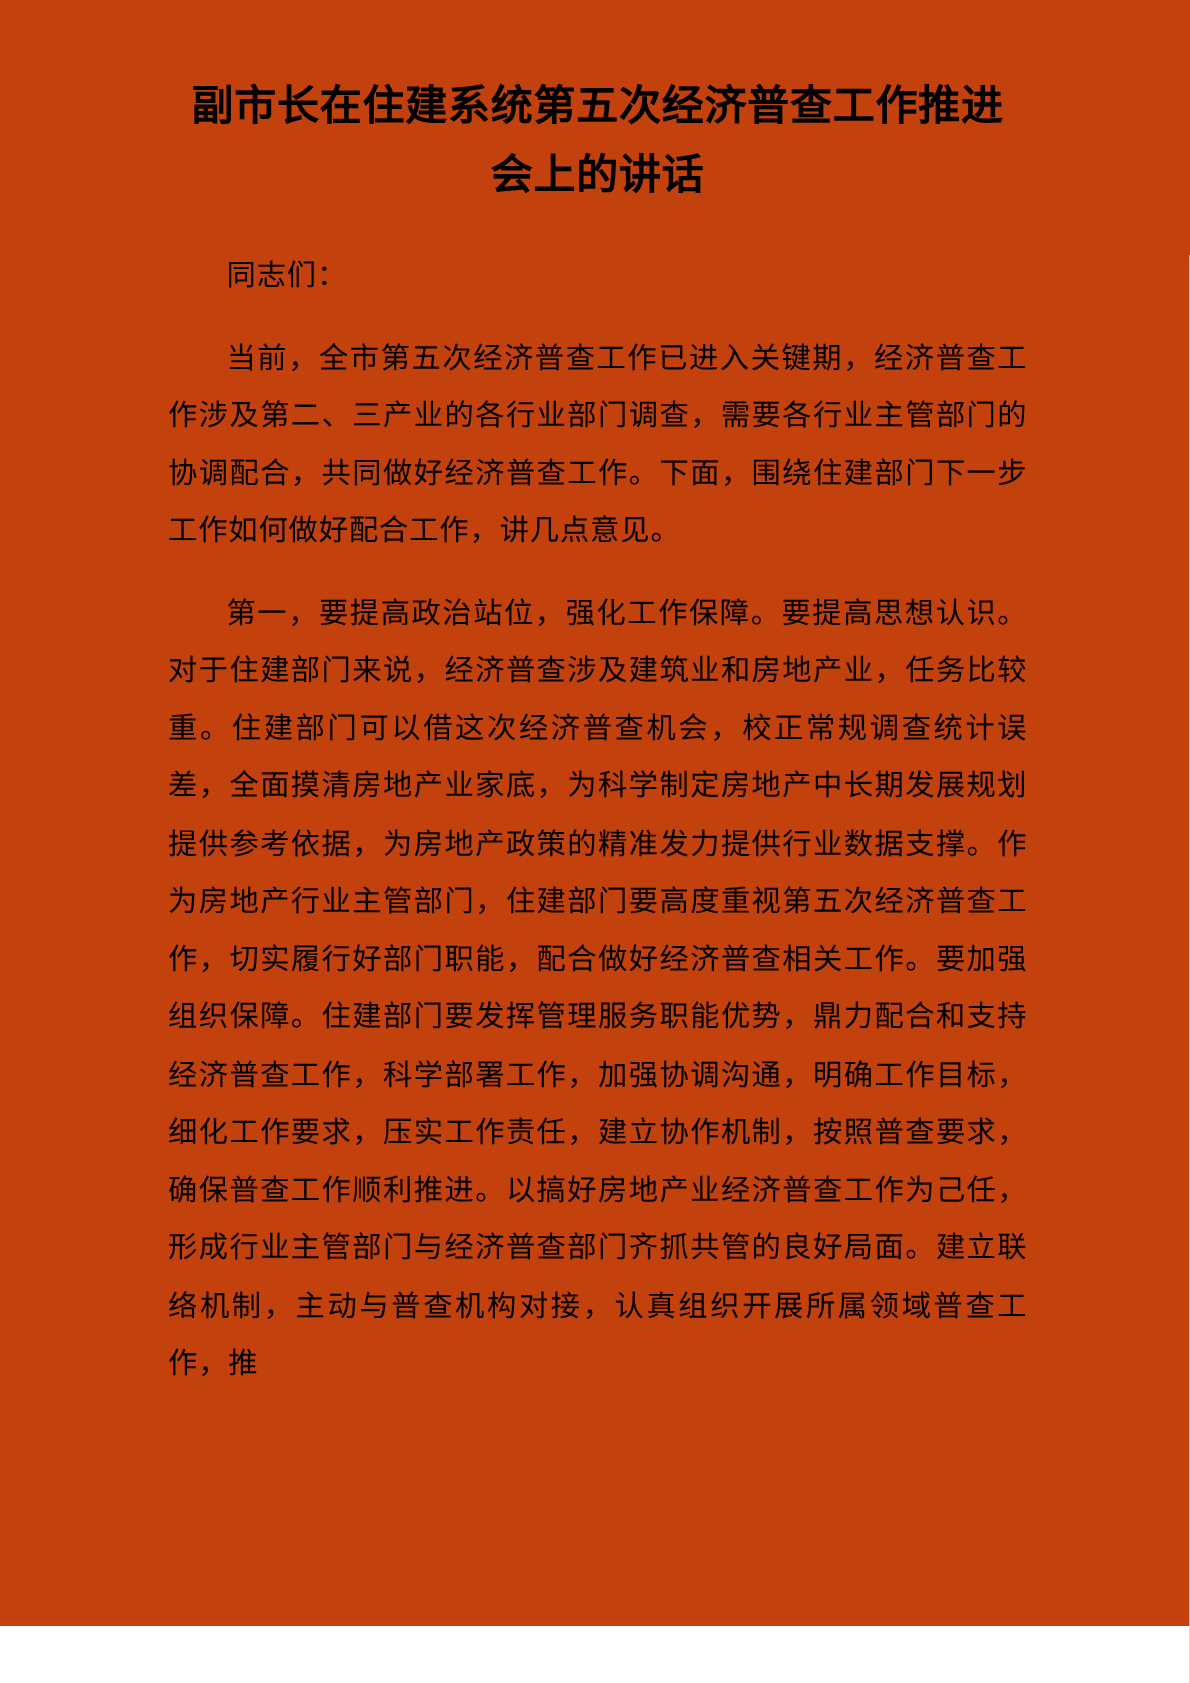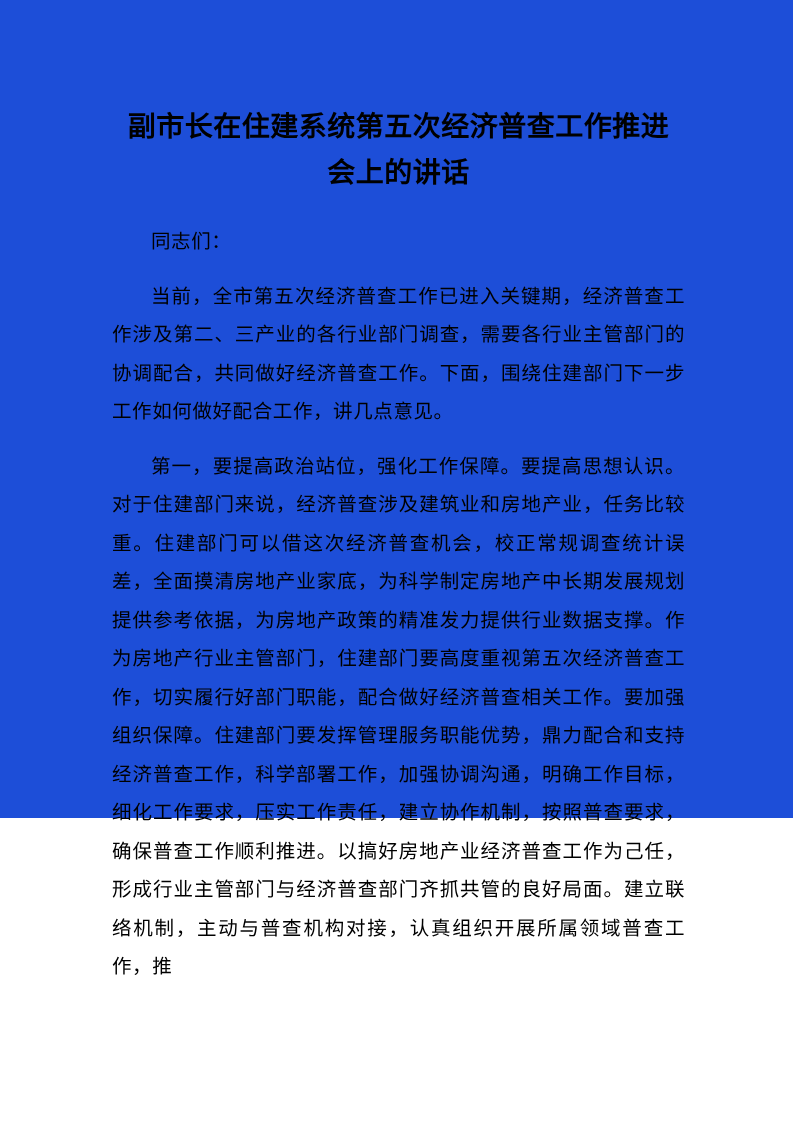--- a/index.html
+++ b/index.html
@@ -11,38 +11,38 @@
   body {
     width: 793px;
     height: 1122px;
     font-family: "DejaVu Serif", "Liberation Serif", serif;
     color: #000000;
     overflow: hidden;
   }
   .page {
     position: relative;
     width: 793px;
-    height: 818px;
-    background: #1d4ed8;
+    height: 1084px;
+    background: #c2410c;
     box-sizing: border-box;
-    padding: 104px 108px 60px 112px;
+    padding: 48px 108px 60px 112px;
   }
   .doc-title {
     font-family: "DejaVu Sans", "Liberation Sans", sans-serif;
     font-weight: bold;
     font-size: 28px;
     line-height: 46px;
     text-align: center;
     letter-spacing: 0.5px;
     margin: 0 0 26px 0;
     padding: 0 4px;
     color: #000000;
   }
   .body-text {
-    font-family: Liberation Sans, sans-serif;
+    font-family: Liberation Serif, serif;
     font-size: 19.5px;
     line-height: 38.5px;
     text-align: justify;
     text-justify: inter-ideograph;
     letter-spacing: 0.6px;
     margin: 0;
     color: #000000;
   }
   .body-text + .body-text {
     margin-top: 16px;

